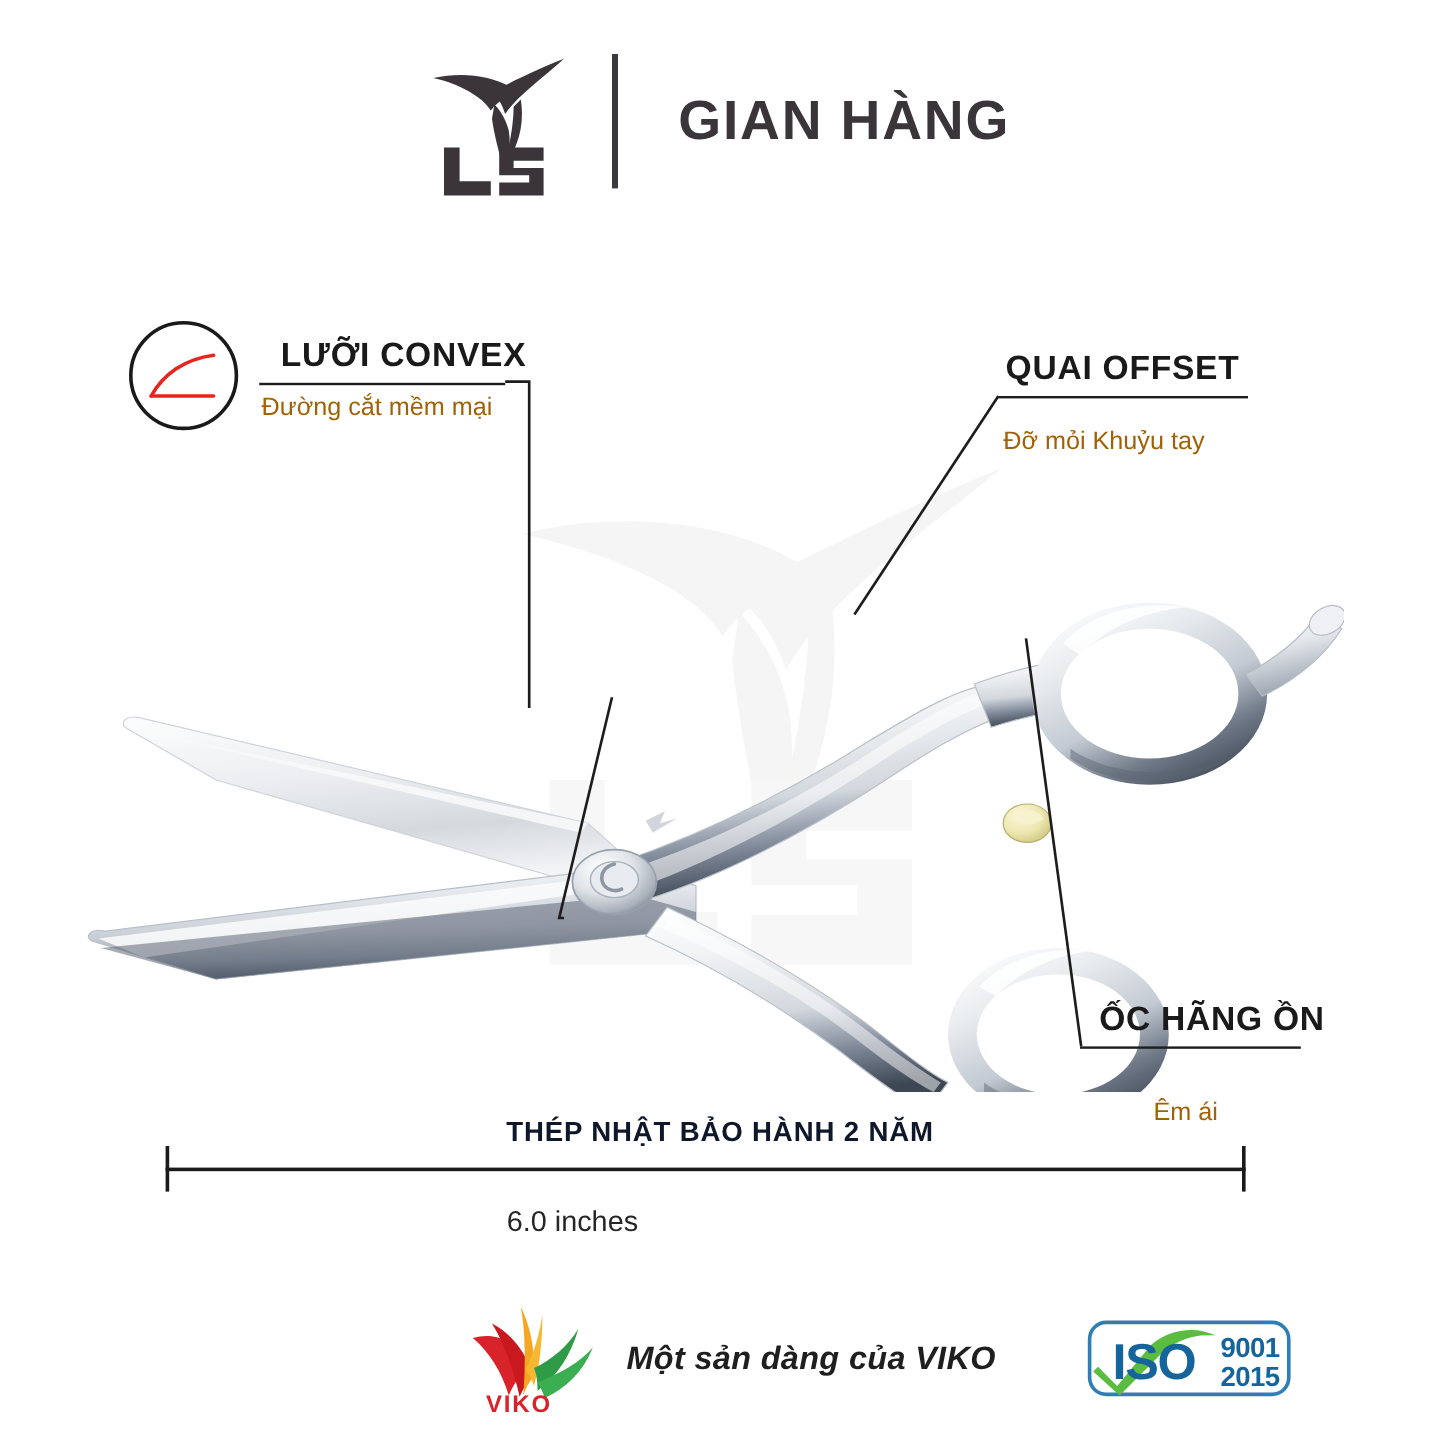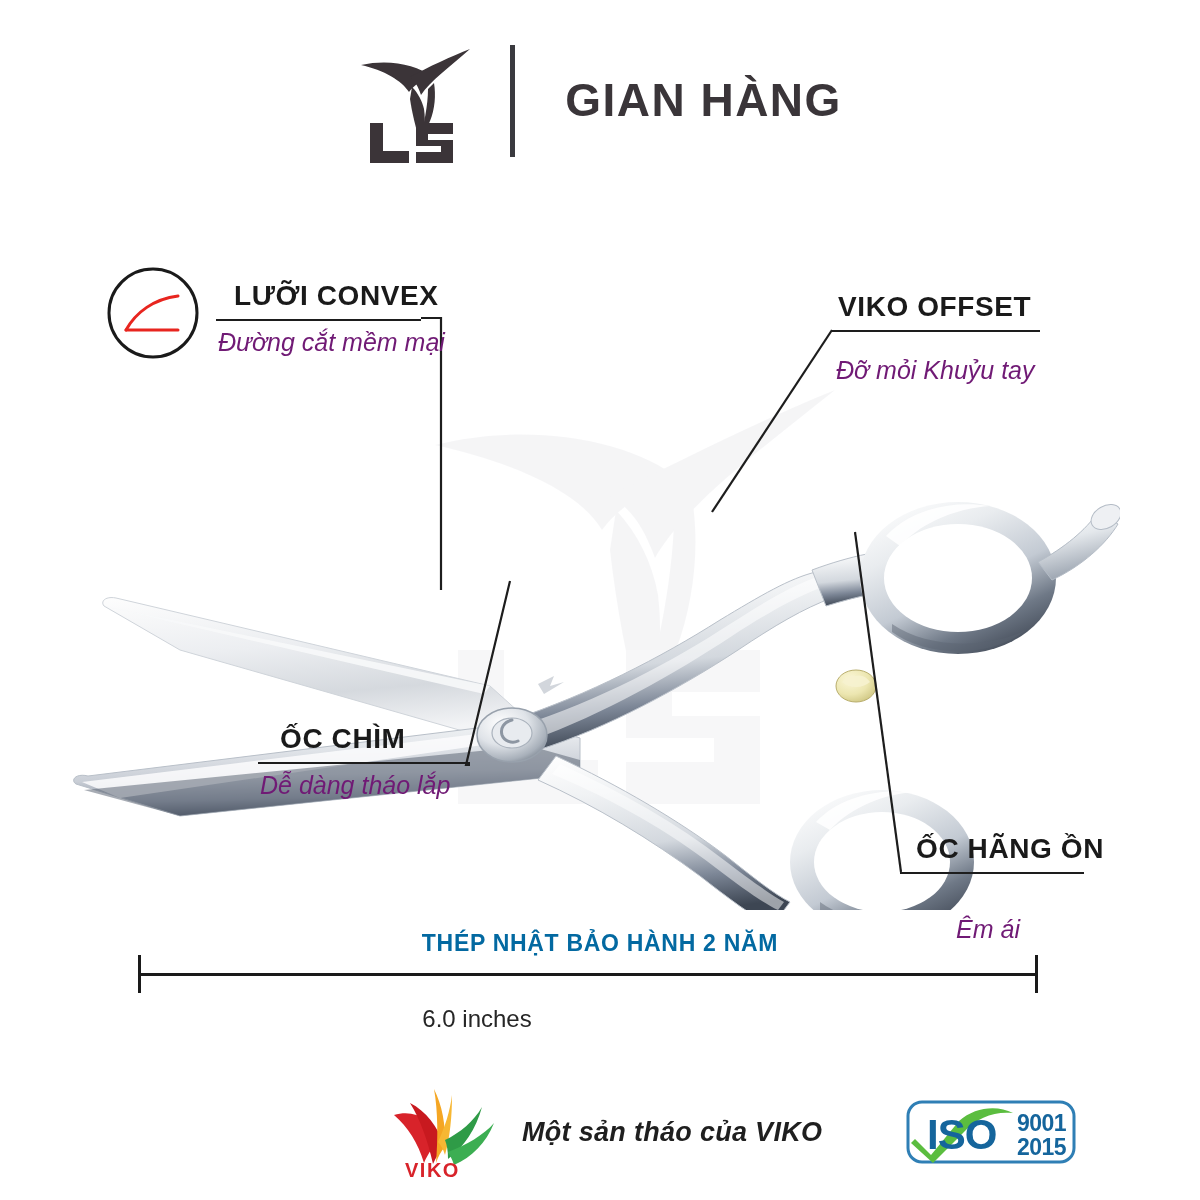--- a/index.html
+++ b/index.html
@@ -30,21 +30,21 @@
   #scissors { position:absolute; left:60px; top:150px; width:1060px; height:560px; }
 
   
   .callout { position:absolute; }
   .callout .title {
     font-size:28px; font-weight:bold; color:#1a1a1a;
     letter-spacing:.6px; white-space:nowrap; line-height:1.1;
   }
   .callout .rule { height:2.5px; background:#1d1d1d; margin:7px 0 6px 0; }
   .callout .sub {
-    font-size:25px; color:#701a75; white-space:nowrap; line-height:1.25;font-style:italic;
+    font-size:21px; color:#a16207; white-space:nowrap; line-height:1.25;
   }
   .callout.center-sub .sub { text-align:center;margin-top:40px; }
 
   #callout-convex { left:216px; top:281px; width:205px; }
   #callout-convex .title { padding-left:18px; }
   #callout-convex .sub { padding-left:2px; }
 
   #callout-offset { left:832px; top:292px; width:208px; }
   #callout-offset .title { padding-left:6px; }
   #callout-offset .sub { padding-left:4px;margin-top:23px; }
@@ -60,21 +60,21 @@
   
   #convex-icon { position:absolute; left:106px; top:266px; width:94px; height:94px; }
 
   
   #leaders { position:absolute; left:0; top:0; width:1200px; height:1200px; pointer-events:none; }
 
   
   #warranty {
     position:absolute; left:0; top:930px; width:1200px;
     text-align:center; font-size:23px; font-weight:bold;
-    color:#0369a1; letter-spacing:.7px;
+    color:#0f172a; letter-spacing:.7px;
   }
   #dim-wrap { position:absolute; left:138px; top:955px; width:900px; height:40px; }
   #dim-line { position:absolute; left:0; top:18px; width:900px; height:3px; background:#1a1a1a; }
   .dim-tick { position:absolute; top:0; width:3px; height:38px; background:#1a1a1a; }
   #dim-tick-left { left:0; }
   #dim-tick-right { left:897px; }
   #dim-label {
     position:absolute; left:0; top:1005px; width:954px;
     text-align:center; font-size:24px; color:#262626;
   }
@@ -246,30 +246,25 @@
     <path d="M20 64 L72 64" fill="none" stroke="#e8251f" stroke-width="3" stroke-linecap="round"></path>
   </svg>
 
   <div class="callout" id="callout-convex">
     <div class="title">LƯỠI CONVEX</div>
     <div class="rule"></div>
     <div class="sub">Đường cắt mềm mại</div>
   </div>
 
   <div class="callout" id="callout-offset">
-    <div class="title">VIKO OFFSET</div>
+    <div class="title">QUAI OFFSET</div>
     <div class="rule"></div>
     <div class="sub">Đỡ mỏi Khuỷu tay</div>
   </div>
 
-  <div class="callout" id="callout-screw">
-    <div class="title">ỐC CHÌM</div>
-    <div class="rule"></div>
-    <div class="sub">Dễ dàng tháo lắp</div>
-  </div>
 
   <div class="callout center-sub" id="callout-noise">
     <div class="title">ỐC HÃNG ỒN</div>
     <div class="rule"></div>
     <div class="sub">Êm ái</div>
   </div>
 
   <div id="warranty">THÉP NHẬT BẢO HÀNH 2 NĂM</div>
 
   <div id="dim-wrap">
@@ -290,21 +285,21 @@
         <path d="M20 18 C36 26 48 42 54 60 C50 66 46 72 43 79 C38 56 30 34 20 18 Z" fill="#c8191f"></path>
 
         <path d="M44 4 C52 20 56 40 55 62 C51 66 48 72 46 78 C48 54 48 26 44 4 Z" fill="#f5a623"></path>
         <path d="M62 10 C62 32 60 52 55 70 C53 64 51 60 48 57 C55 42 60 26 62 10 Z" fill="#f7b733"></path>
 
         <path d="M92 22 C86 44 74 62 58 74 C58 66 57 60 55 55 C70 48 84 36 92 22 Z" fill="#2f9b47"></path>
         <path d="M104 38 C96 58 82 72 64 80 C62 74 60 70 58 67 C76 60 94 50 104 38 Z" fill="#3cae52"></path>
 
         <text x="15" y="92" font-family="'Liberation Sans', sans-serif" font-size="20" font-weight="bold" fill="#d8232a" letter-spacing="1.5">VIKO</text>
       </svg>
-      <div id="viko-text">Một sản tháo của VIKO</div>
+      <div id="viko-text">Một sản dàng của VIKO</div>
     </div>
 
     <svg id="iso-badge" viewBox="0 0 172 66">
       <rect x="3" y="3" width="166" height="60" rx="14" ry="14" fill="#ffffff" stroke="#2f7fb5" stroke-width="3"></rect>
 
       <path d="M10 40 L26 56 L54 22 C70 8 92 6 108 14 C90 12 72 18 58 34 L28 64 L6 44 Z" fill="#5bbd3f"></path>
 
       <text x="22" y="50" font-family="'Liberation Sans', sans-serif" font-size="42" font-weight="bold" fill="#15659c" letter-spacing="-1">ISO</text>
 
       <text x="112" y="32" font-family="'Liberation Sans', sans-serif" font-size="23" font-weight="bold" fill="#15659c" letter-spacing="-0.5">9001</text>

